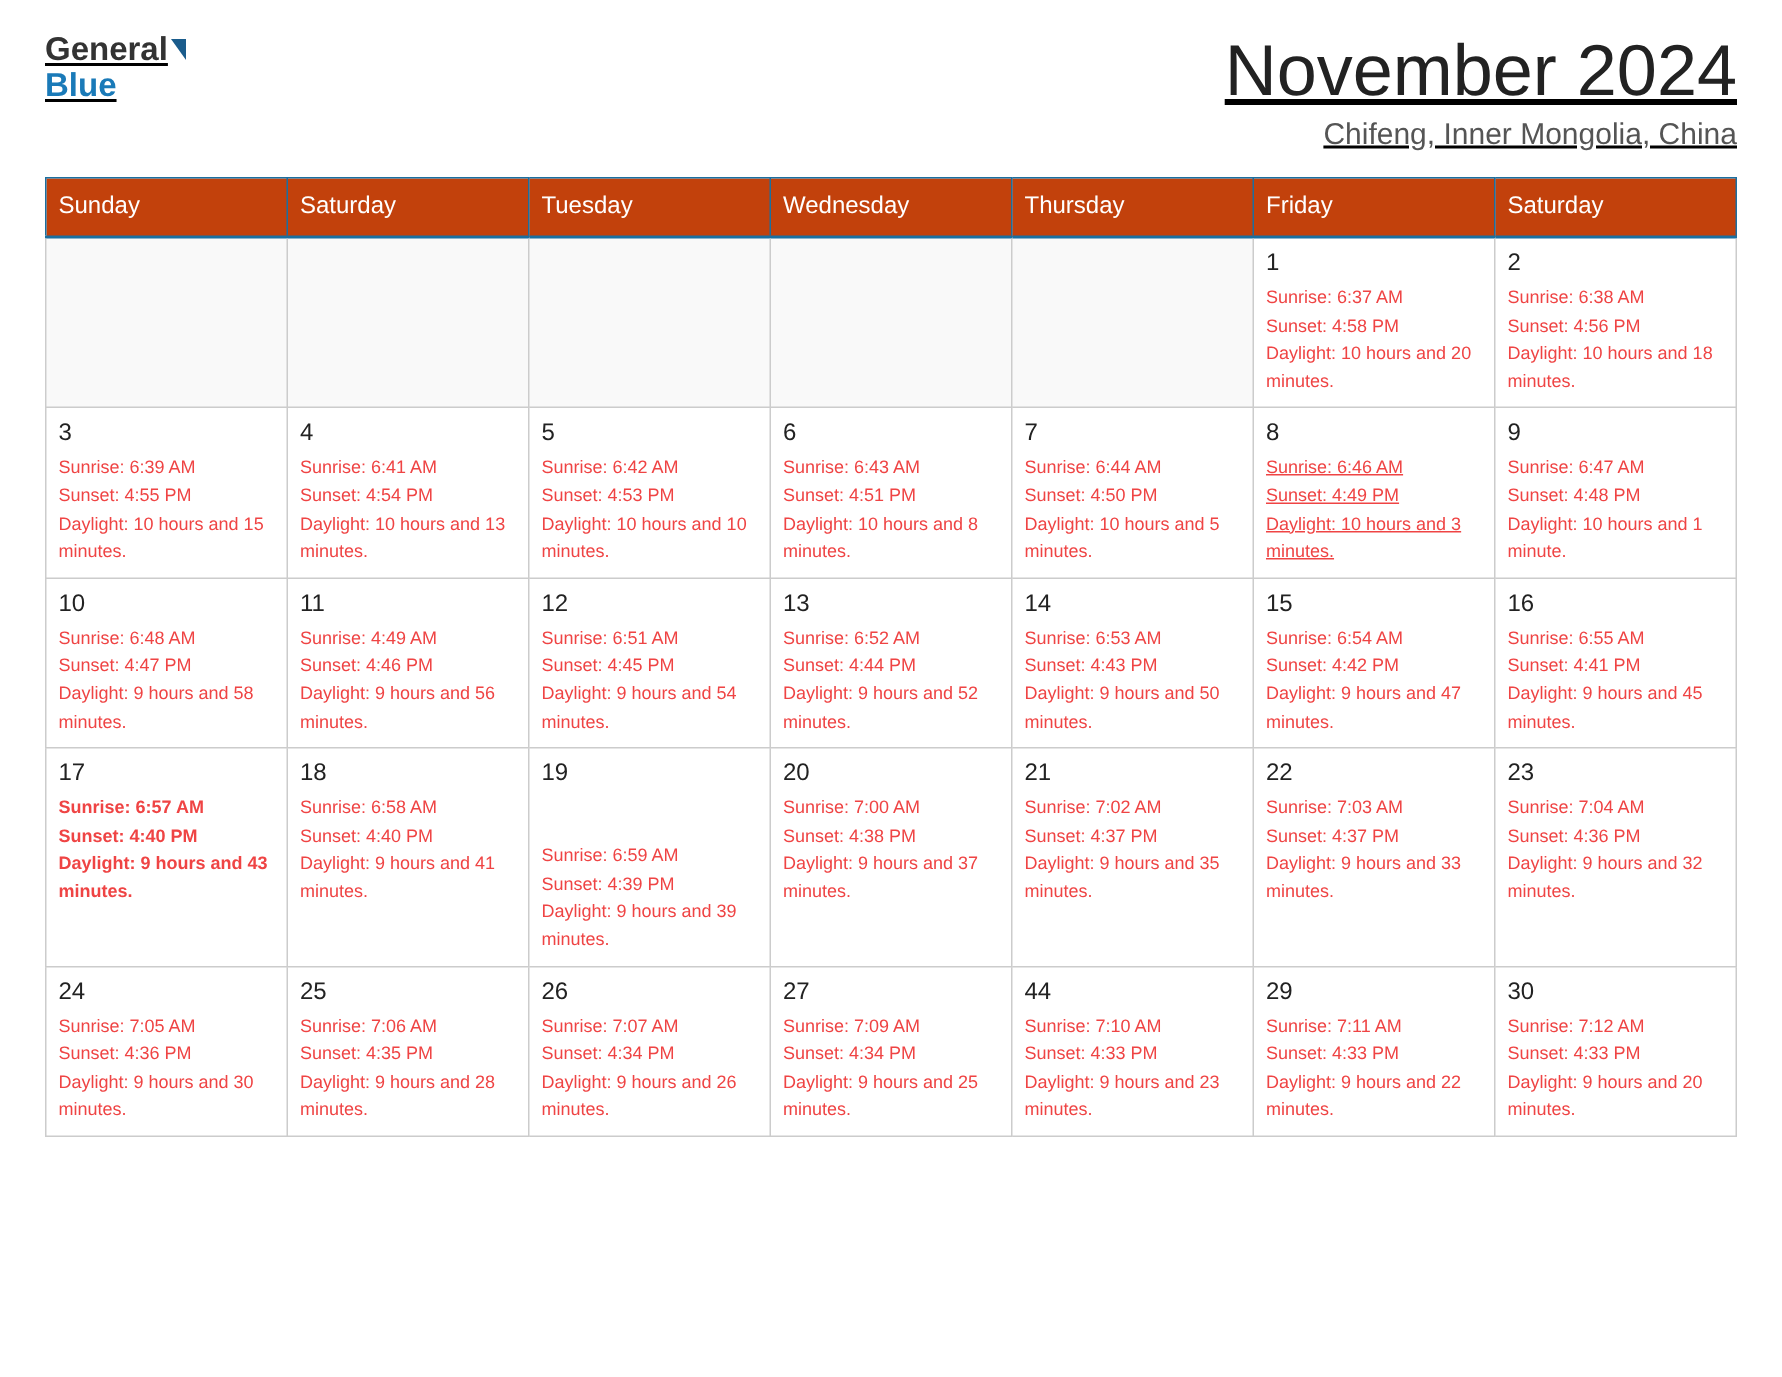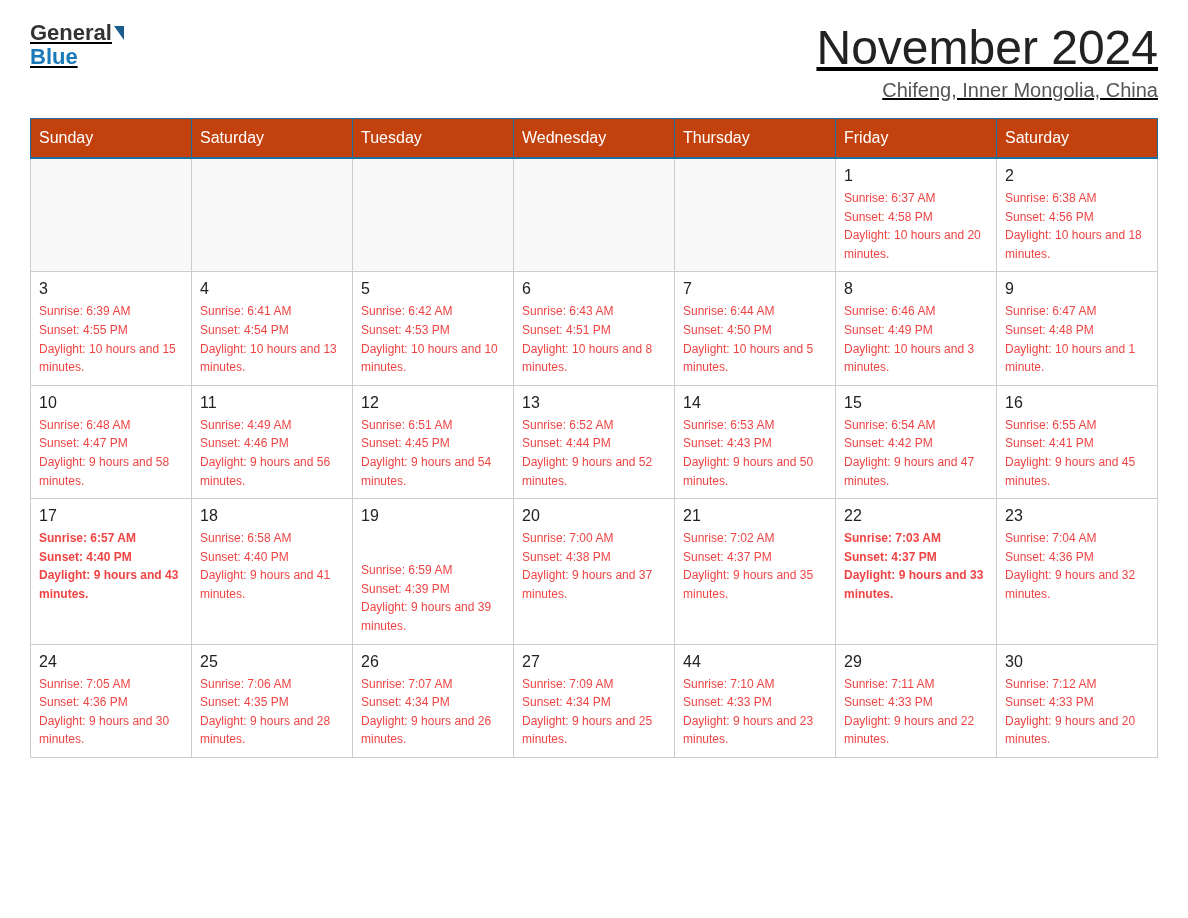--- a/index.html
+++ b/index.html
@@ -177,21 +177,21 @@
 Daylight: 10 hours and 8 minutes.</div>
         </td>
         <td>
           <div class="day-number">7</div>
           <div class="day-info" style="white-space: pre-line;">Sunrise: 6:44 AM
 Sunset: 4:50 PM
 Daylight: 10 hours and 5 minutes.</div>
         </td>
         <td>
           <div class="day-number">8</div>
-          <div class="day-info" style="white-space: pre-line;">Sunrise: 6:46 AM
+          <div class="day-info" style="white-space: pre-line; text-decoration: underline;">Sunrise: 6:46 AM
 Sunset: 4:49 PM
 Daylight: 10 hours and 3 minutes.</div>
         </td>
         <td>
           <div class="day-number">9</div>
           <div class="day-info" style="white-space: pre-line;">Sunrise: 6:47 AM
 Sunset: 4:48 PM
 Daylight: 10 hours and 1 minute.</div>
         </td>
       </tr>
@@ -265,21 +265,21 @@
 Daylight: 9 hours and 37 minutes.</div>
         </td>
         <td>
           <div class="day-number">21</div>
           <div class="day-info" style="white-space: pre-line;">Sunrise: 7:02 AM
 Sunset: 4:37 PM
 Daylight: 9 hours and 35 minutes.</div>
         </td>
         <td>
           <div class="day-number">22</div>
-          <div class="day-info" style="white-space: pre-line; font-weight: bold;">Sunrise: 7:03 AM
+          <div class="day-info" style="white-space: pre-line;">Sunrise: 7:03 AM
 Sunset: 4:37 PM
 Daylight: 9 hours and 33 minutes.</div>
         </td>
         <td>
           <div class="day-number">23</div>
           <div class="day-info" style="white-space: pre-line;">Sunrise: 7:04 AM
 Sunset: 4:36 PM
 Daylight: 9 hours and 32 minutes.</div>
         </td>
       </tr>

